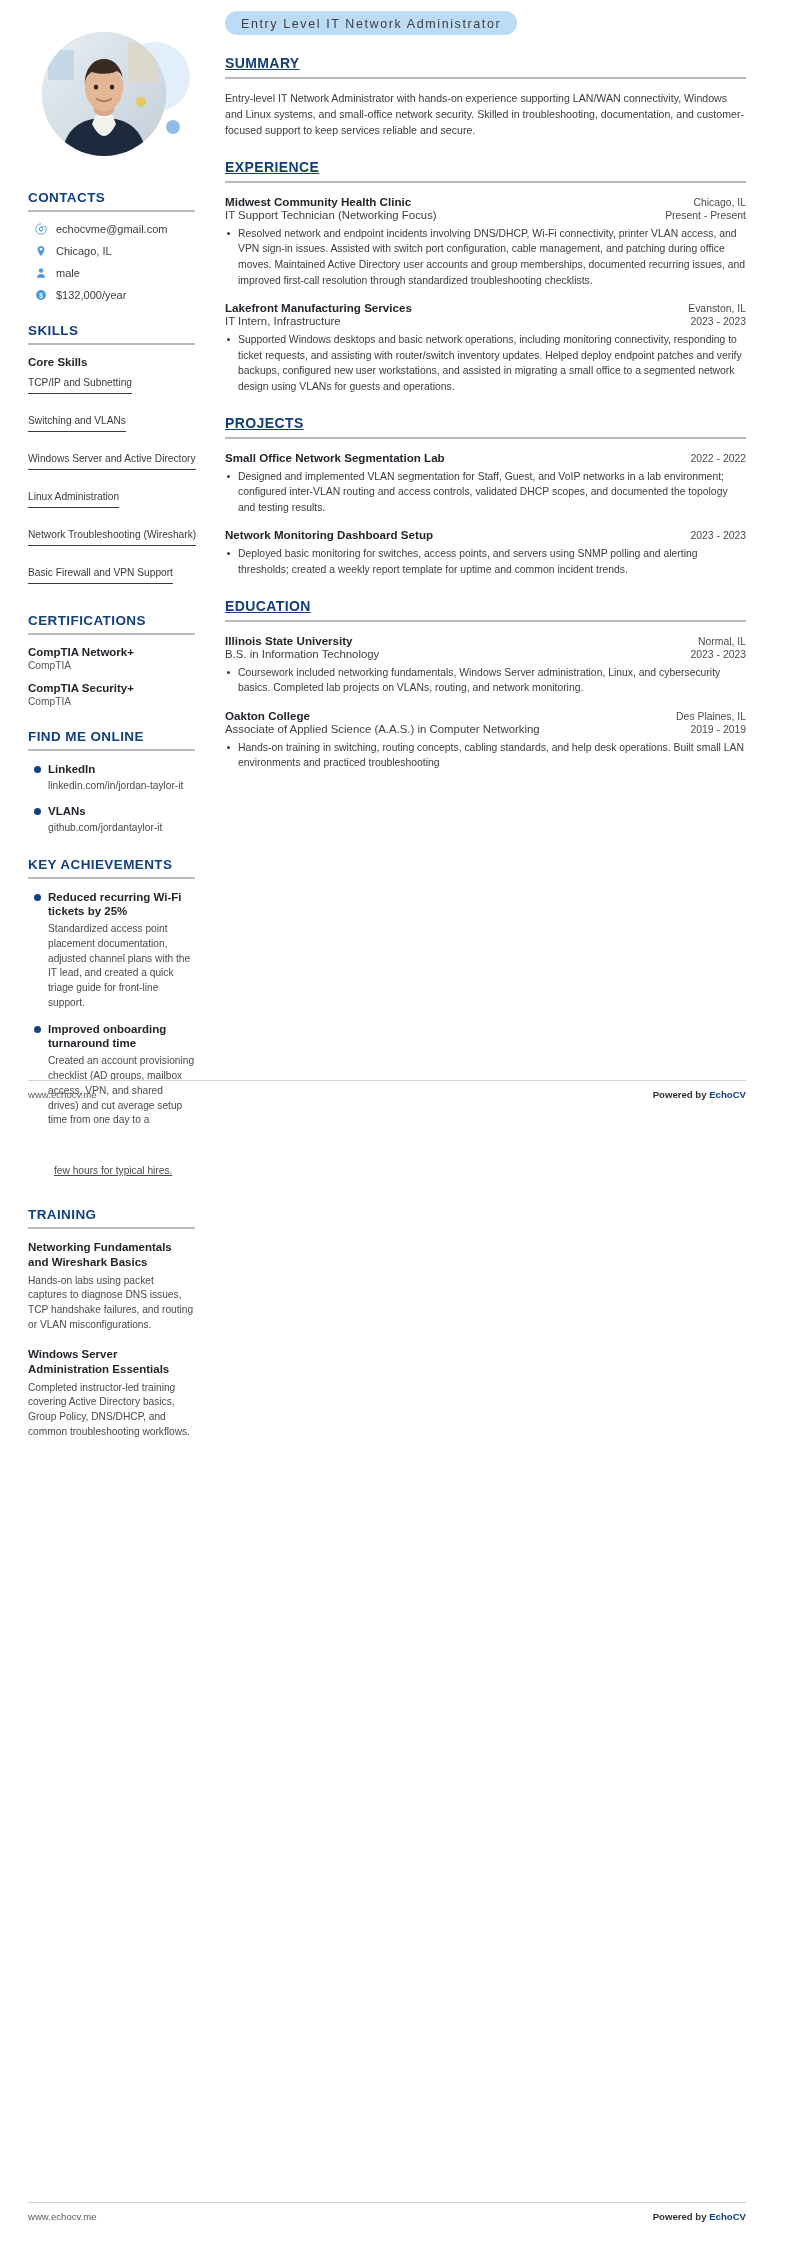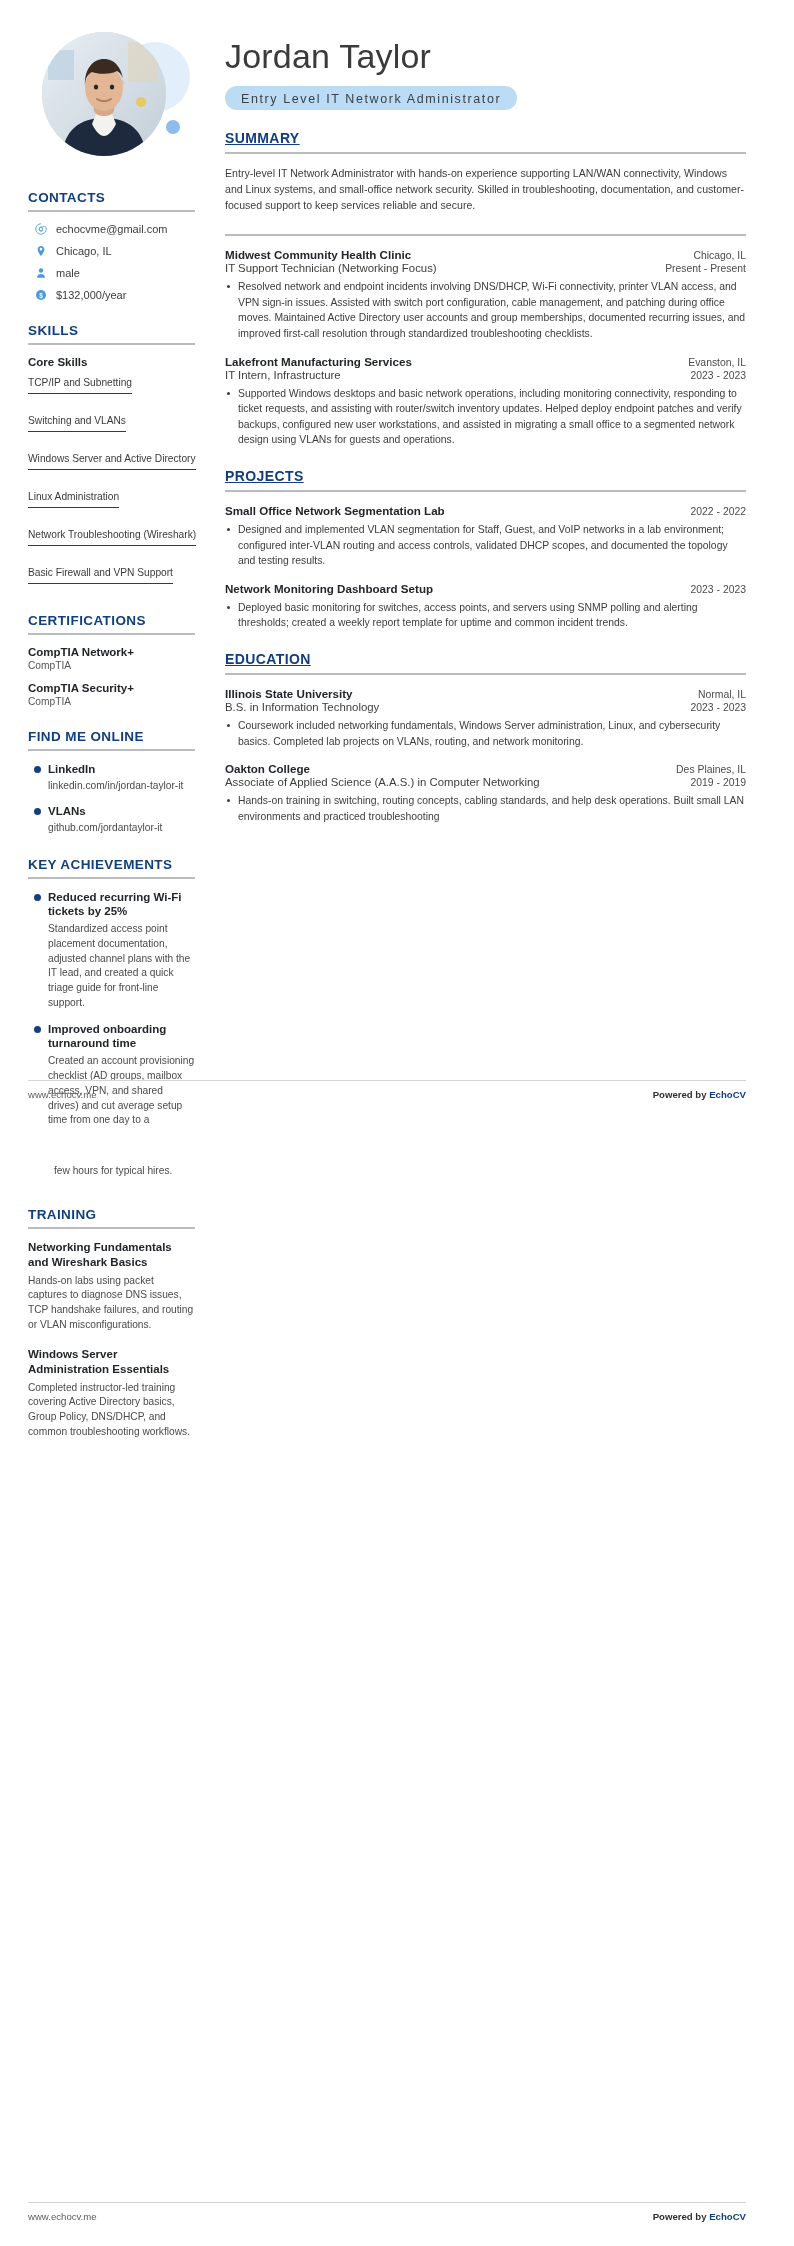--- a/index.html
+++ b/index.html
@@ -362,32 +362,32 @@
               <div class="b-title">Improved onboarding turnaround time</div>
               <div class="b-body">Created an account provisioning checklist (AD groups, mailbox access, VPN, and shared drives) and cut average setup time from one day to a</div>
             </li>
           </ul>
         </div>
 
       </div>
 
       <div class="right">
 
-        <div class="name">Jordan Taylor</div>
         <div class="title-pill">Entry Level IT Network Administrator</div>
 
         
         <div class="sec-block">
           <div class="sec-h">SUMMARY</div>
           <div class="sec-rule"></div>
           <div class="para">Entry-level IT Network Administrator with hands-on experience supporting LAN/WAN connectivity, Windows and Linux systems, and small-office network security. Skilled in troubleshooting, documentation, and customer-focused support to keep services reliable and secure.</div>
         </div>
 
         
         <div class="sec-block">
+          <div class="sec-h">EXPERIENCE</div>
           <div class="sec-rule"></div>
 
           <div class="entry">
             <div class="entry-head">
               <span class="org">Midwest Community Health Clinic</span>
               <span class="place">Chicago, IL</span>
             </div>
             <div class="entry-sub">
               <span class="role">IT Support Technician (Networking Focus)</span>
               <span class="dates">Present - Present</span>
@@ -479,21 +479,21 @@
       <div class="rule"></div>
       <span>www.echocv.me</span>
       <span class="brand"><span>Powered by </span><b>EchoCV</b></span>
     </div>
   </div>
 
   <div class="sheet two">
     <div class="cols">
       <div class="left">
 
-        <div class="cont-text" style="margin-top:42px; margin-left:26px;">few hours for typical hires.</div>
+        <div class="cont-text" style="margin-top:42px; margin-left:26px;text-decoration:underline;">few hours for typical hires.</div>
 
         <div class="sec-block" style="margin-top:28px;">
           <div class="sec-h">TRAINING</div>
           <div class="sec-rule"></div>
 
           <div class="tr-item">
             <div class="tr-title">Networking Fundamentals and Wireshark Basics</div>
             <div class="tr-body">Hands-on labs using packet captures to diagnose DNS issues, TCP handshake failures, and routing or VLAN misconfigurations.</div>
           </div>
           <div class="tr-item">

